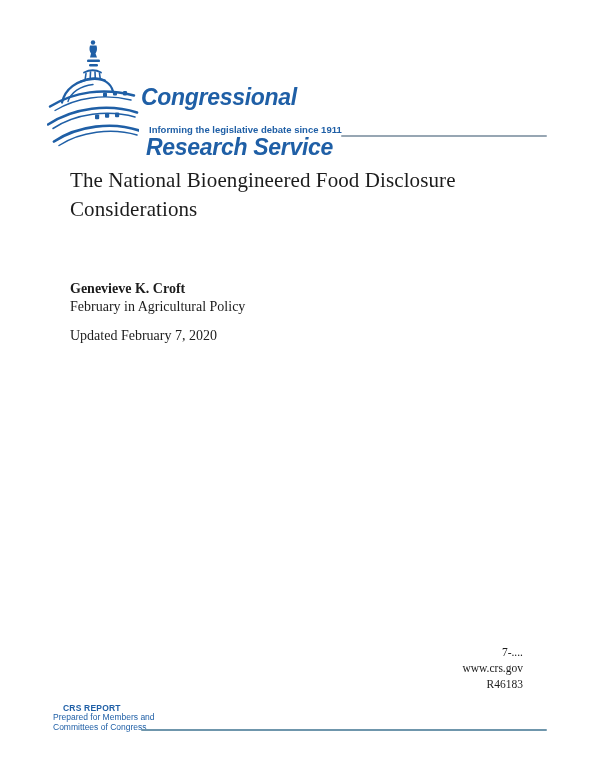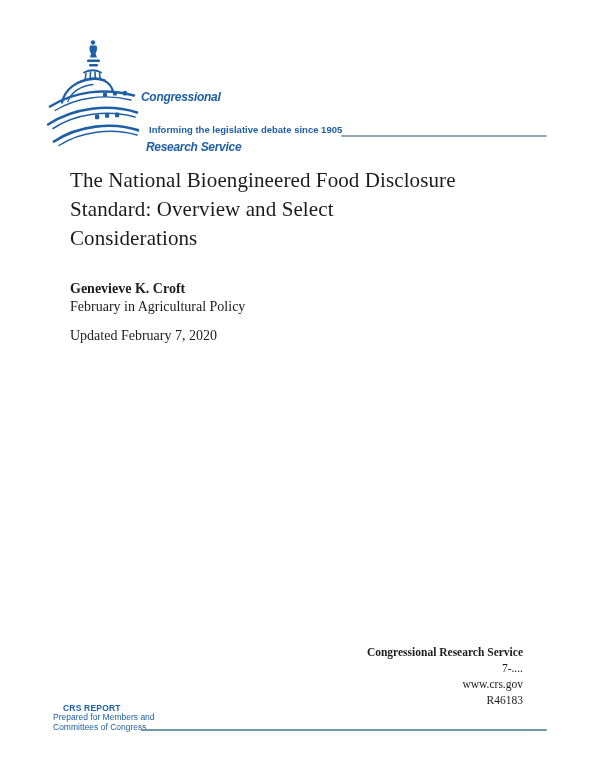--- a/index.html
+++ b/index.html
@@ -19,21 +19,21 @@
     overflow:hidden;
   }
   .abs{position:absolute;}
 
   
   .dome-icon{left:47px;top:38px;width:92px;height:113px;color:var(--brand-blue);}
   .wordmark{
     left:141px;top:91px;
     font-family:"Liberation Sans", sans-serif;
     font-weight:bold;font-style:italic;
-    font-size:12px;line-height:13.5px;
+    font-size:23px;line-height:13.5px;
     letter-spacing:-0.3px;
     color:var(--brand-blue);
     white-space:nowrap;
   }
   .wordmark .line2{padding-left:5px;margin-top:36px;}
   .tagline{
     left:149px;top:124px;
     font-family:"Liberation Sans", sans-serif;
     font-weight:bold;
     font-size:9.5px;line-height:11px;
@@ -128,39 +128,37 @@
       <rect x="58" y="74.5" width="4.2" height="4.8" rx="1"></rect>
       <rect x="68" y="74" width="4.2" height="4.8" rx="1"></rect>
     </g>
   </svg>
 
   <div class="abs wordmark">
     <div>Congressional</div>
     <div class="line2">Research Service</div>
   </div>
 
-  <div class="abs tagline">Informing the legislative debate since 1905</div>
+  <div class="abs tagline">Informing the legislative debate since 1911</div>
 
   <div class="abs rule-top"></div>
 
   <h1 class="abs report-title" style="margin:0;">
     <span style="display:block">The National Bioengineered Food Disclosure</span>
-    <span style="display:block">Standard: Overview and Select</span>
     <span style="display:block">Considerations</span>
   </h1>
 
   <div class="abs author-block">
     <div class="author-name">Genevieve K. Croft</div>
     <div>February in Agricultural Policy</div>
   </div>
 
   <div class="abs updated-date">Updated February 7, 2020</div>
 
   <div class="abs footer-right">
-    <div class="org">Congressional Research Service</div>
     <div>7-....</div>
     <div><a href="#">www.crs.gov</a></div>
     <div>R46183</div>
   </div>
 
   <div class="abs footer-left">
     <div class="label">CRS REPORT</div>
     <div>Prepared for Members and</div>
     <div>Committees of Congress</div>
   </div>

